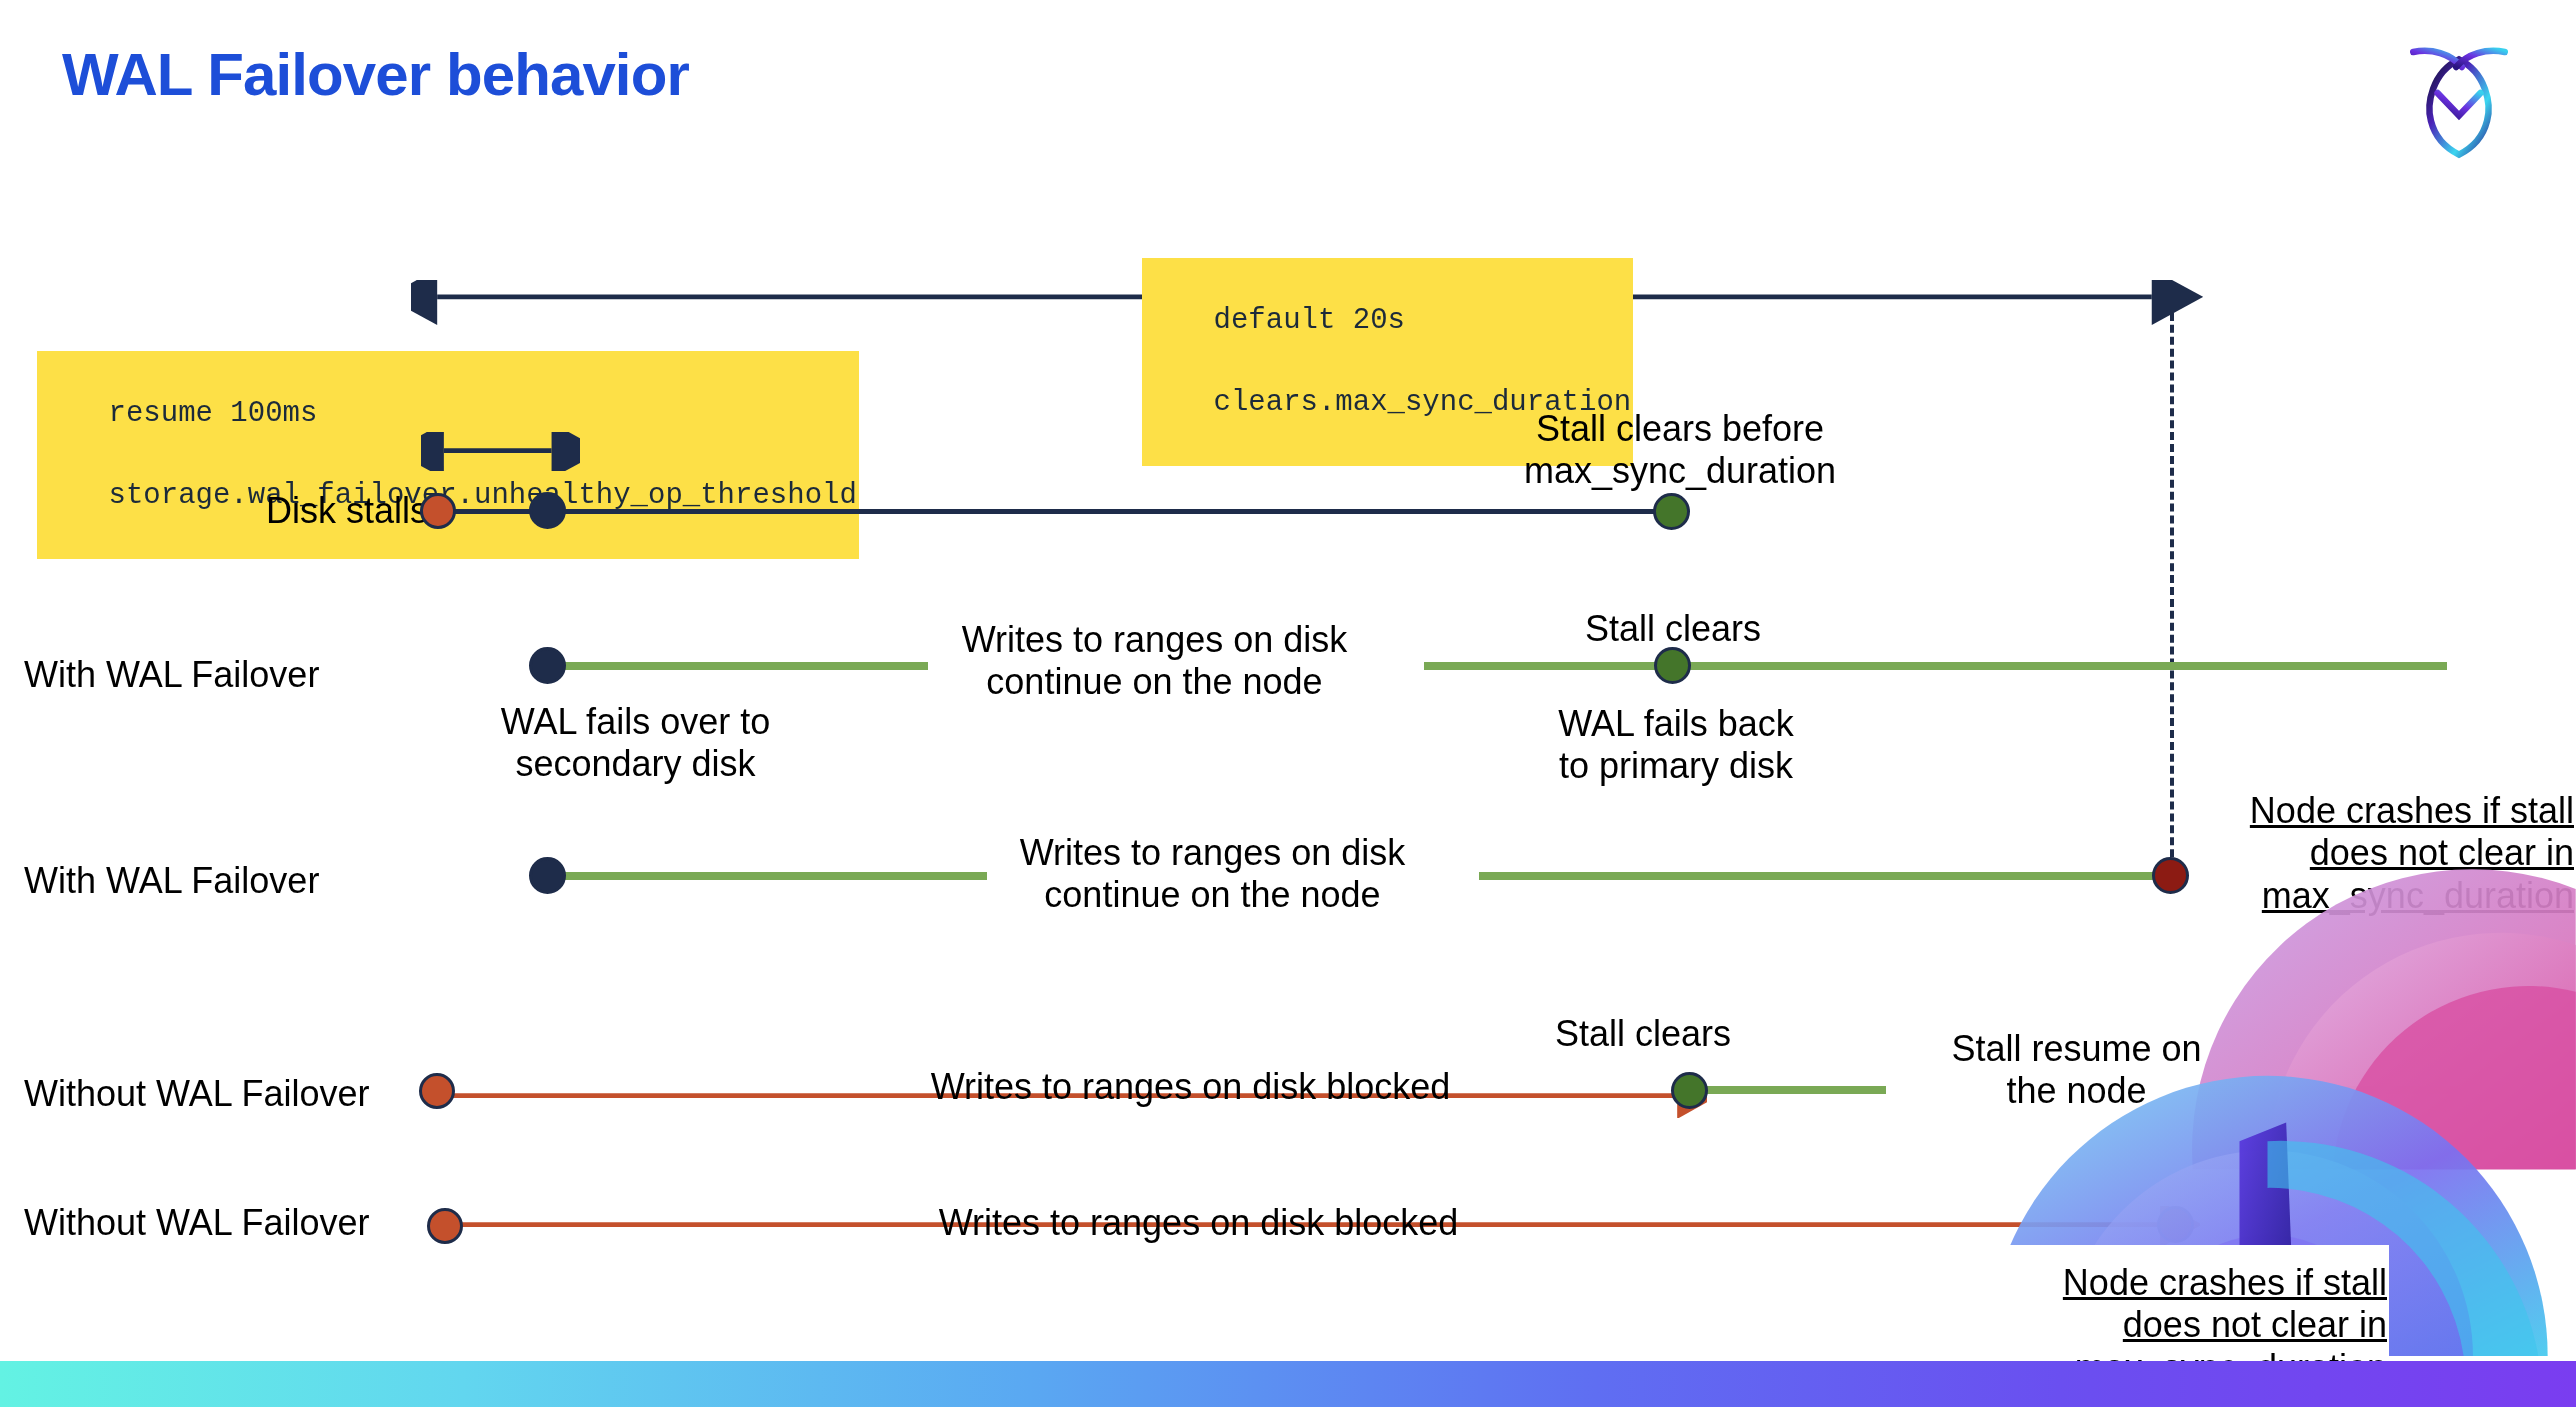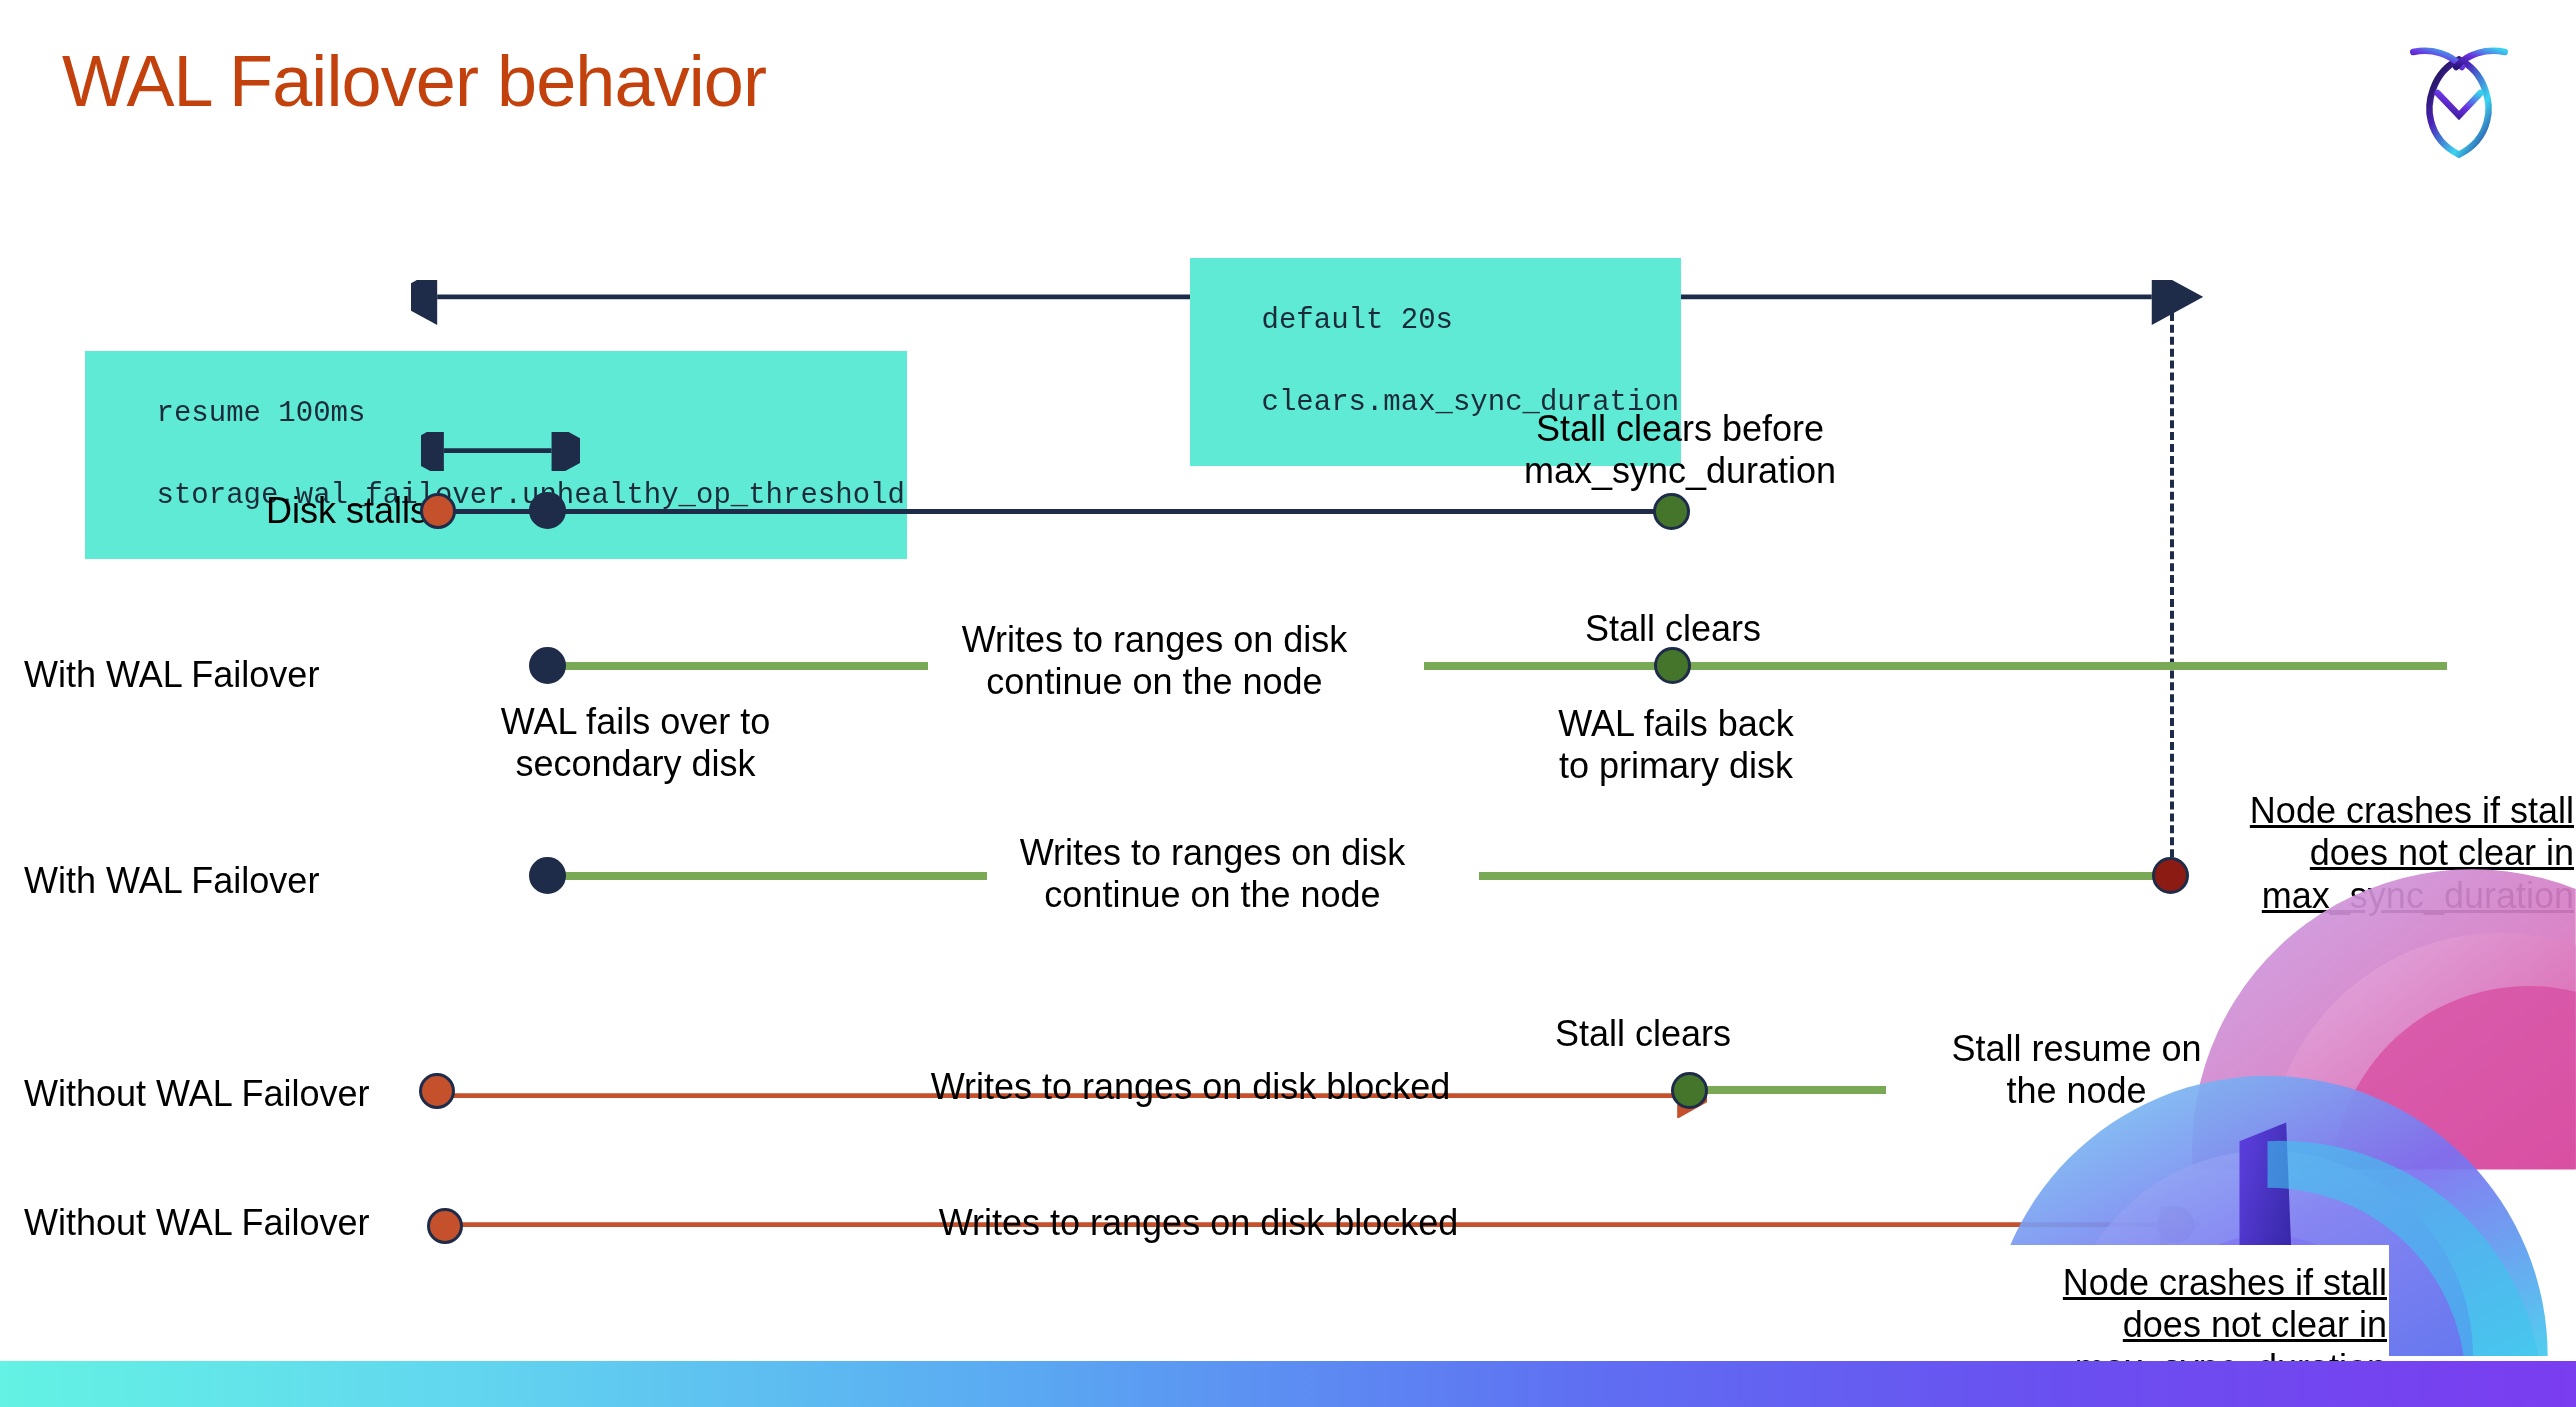--- a/index.html
+++ b/index.html
@@ -8,38 +8,38 @@
     background:#ffffff;
     font-family:"Liberation Sans", sans-serif;
     overflow:hidden;
     position:relative;
   }
   #slide{position:absolute;inset:0;overflow:hidden;}
 
   
   .title{
     position:absolute;left:62px;top:45px;
-    font-size:72px;font-weight:normal;letter-spacing:-0.9px;
-    color:#c2410c;line-height:1.0;white-space:nowrap;
+    font-size:60px;font-weight:bold;letter-spacing:-0.9px;
+    color:#1d4ed8;line-height:1.0;white-space:nowrap;
   }
 
   
   .logo{position:absolute;left:2389px;top:24px;width:140px;height:140px;}
 
   
   .deco{position:absolute;right:0;bottom:24px;width:617px;height:523px;overflow:hidden;pointer-events:none;}
   .gradbar{position:absolute;left:0;bottom:0;width:2576px;height:47px;
     background:linear-gradient(90deg,#63f2e3 0%,#62d6ef 18%,#5aa8f2 40%,#5f6ef2 62%,#6a4ff0 80%,#7a3df0 100%);}
 
   
   .code{
     position:absolute;
     font-family:"Liberation Mono", monospace;
-    font-size:29px;color:#1c2a3a;background:#5eead4;
-    line-height:1.42;white-space:pre;padding:0.9px 1.9px;margin-left:48px;
+    font-size:29px;color:#1c2a3a;background:#fde047;
+    line-height:1.42;white-space:pre;padding:0.9px 1.9px;
   }
   .lbl{
     position:absolute;color:#000;font-size:36px;line-height:1.18;
     font-family:"Liberation Sans", sans-serif;white-space:pre-line;
   }
   .lbl.c{text-align:center;}
   .lbl.l{text-align:right;text-decoration:underline;}
 
   .hline{position:absolute;height:4.7px;background:#1e2c4a;}
   .gline{position:absolute;height:8.4px;background:#7aa955;}

